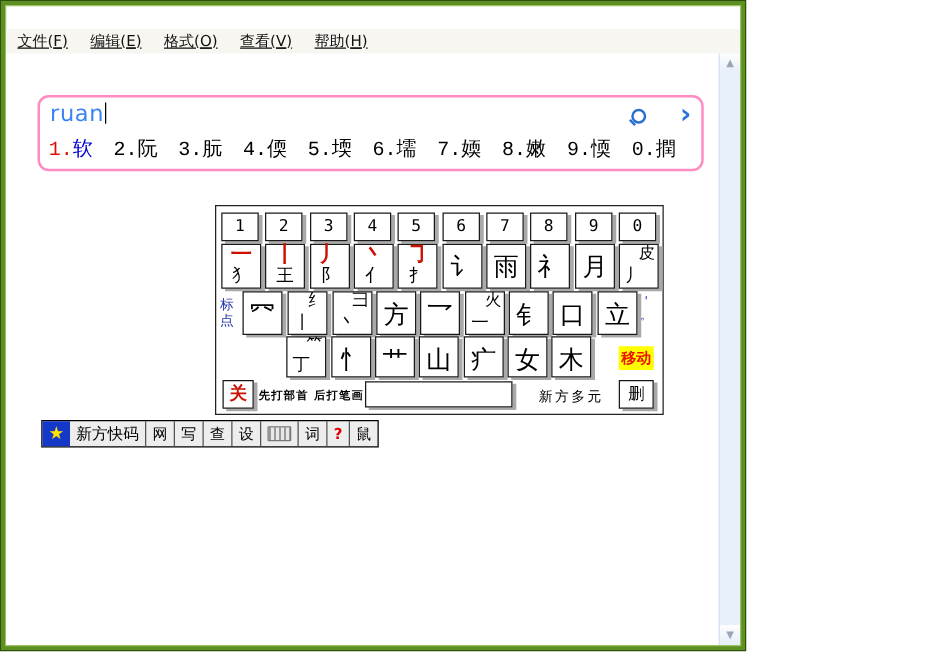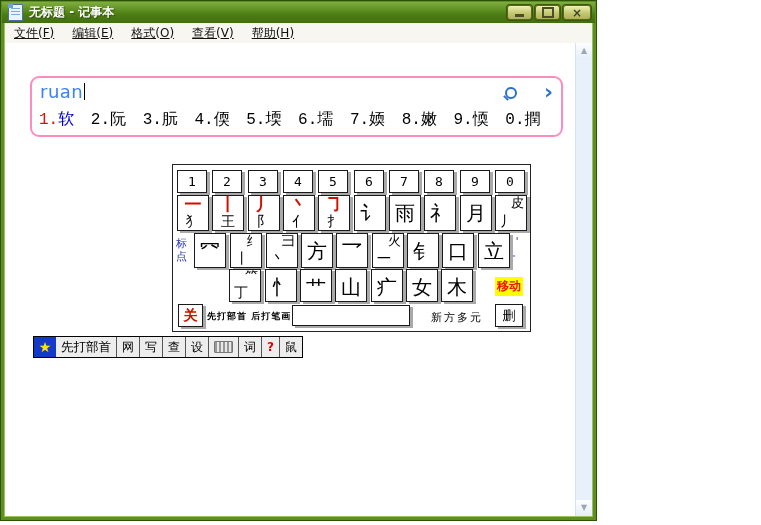--- a/index.html
+++ b/index.html
@@ -92,33 +92,20 @@
   .ime-cell.help{color:#dd0000;font-weight:bold;}
   .kbd-ico{width:17px;height:10px;border:1px solid #777;background:
            repeating-linear-gradient(90deg,#999 0 2px,#e8e8e8 2px 4px);border-radius:1px;}
 </style>
 </head>
 <body>
 
 <div id="screen">
   <div class="window">
 
-    <div class="titlebar">
-      <span class="np-icon"></span>
-      <span class="title-text">无标题 - 记事本</span>
-      <span class="wbtn btn-min">
-          <span class="bar"></span>
-        </span>
-      <span class="wbtn btn-max">
-          <span class="box"></span>
-        </span>
-      <span class="wbtn close btn-close">
-          <span>×</span>
-        </span>
-    </div>
 
     <div class="menubar">
       <span class="menu-item"><span>文件(</span><u>F</u><span>)</span></span>
       <span class="menu-item"><span>编辑(</span><u>E</u><span>)</span></span>
       <span class="menu-item"><span>格式(</span><u>O</u><span>)</span></span>
       <span class="menu-item"><span>查看(</span><u>V</u><span>)</span></span>
       <span class="menu-item"><span>帮助(</span><u>H</u><span>)</span></span>
     </div>
 
     <div class="client">
@@ -259,21 +246,21 @@
 
     <div class="key kclose">关</div>
     <div class="khint">先打部首 后打笔画</div>
     <div class="key kspace"></div>
     <div class="kbrand">新方多元</div>
     <div class="key kdel">删</div>
   </div>
 
   <div class="imebar">
     <div class="ime-logo"><span>★</span></div>
-    <div class="ime-cell name">先打部首</div>
+    <div class="ime-cell name">新方快码</div>
     <div class="ime-cell">网</div>
     <div class="ime-cell">写</div>
     <div class="ime-cell">查</div>
     <div class="ime-cell">设</div>
     <div class="ime-cell">
         <span class="kbd-ico"></span>
       </div>
     <div class="ime-cell">词</div>
     <div class="ime-cell help">?</div>
     <div class="ime-cell">鼠</div>

